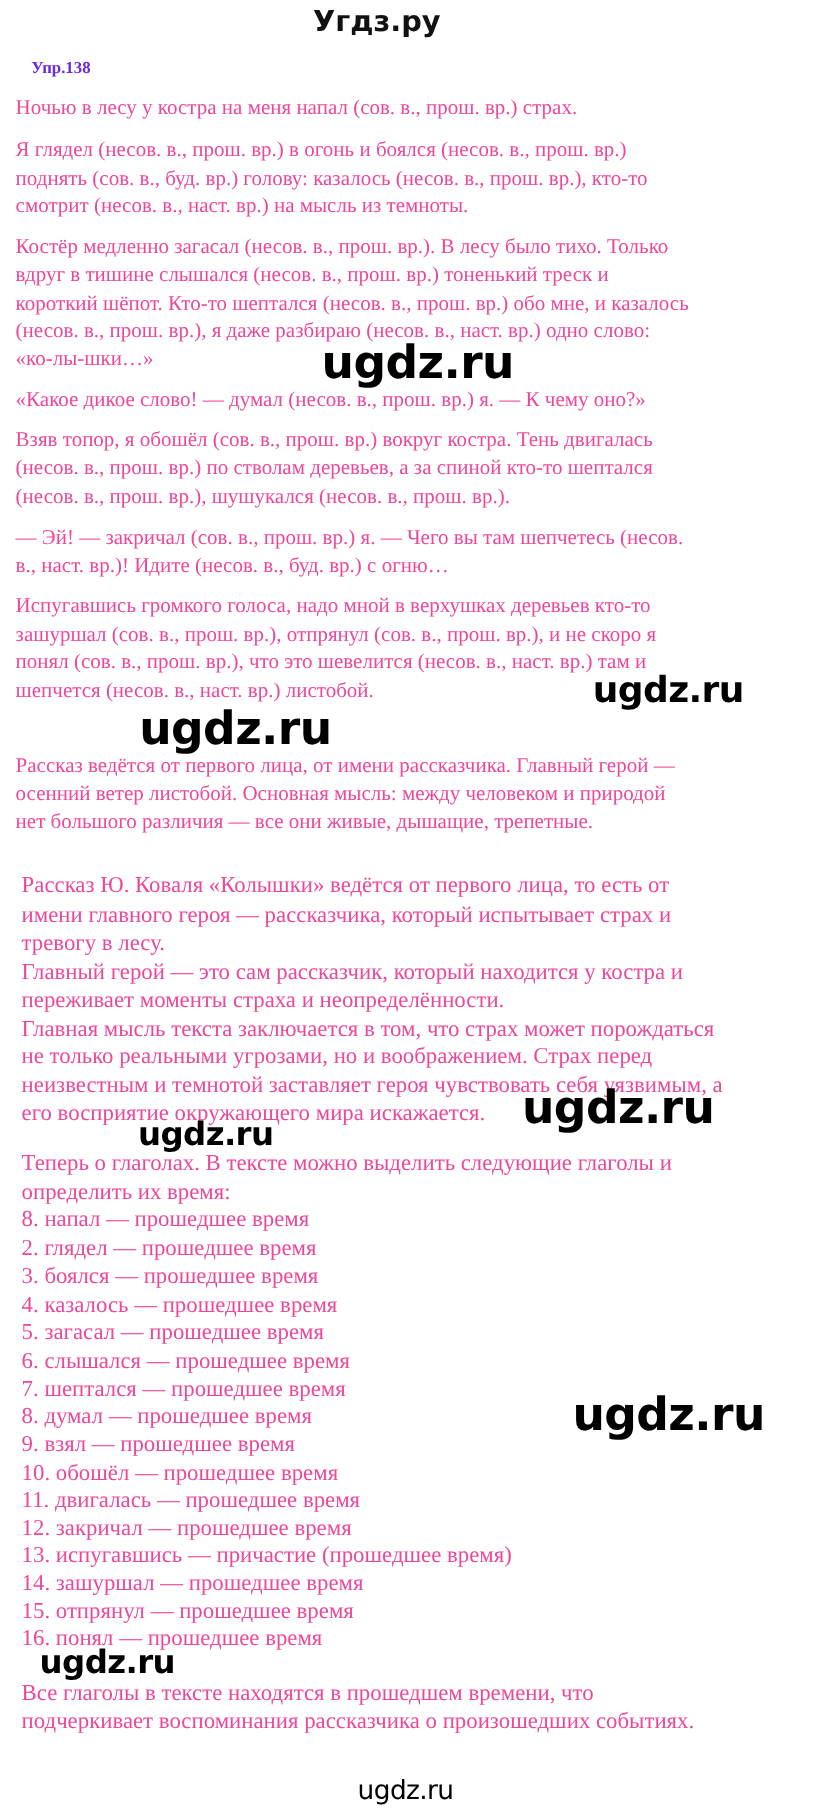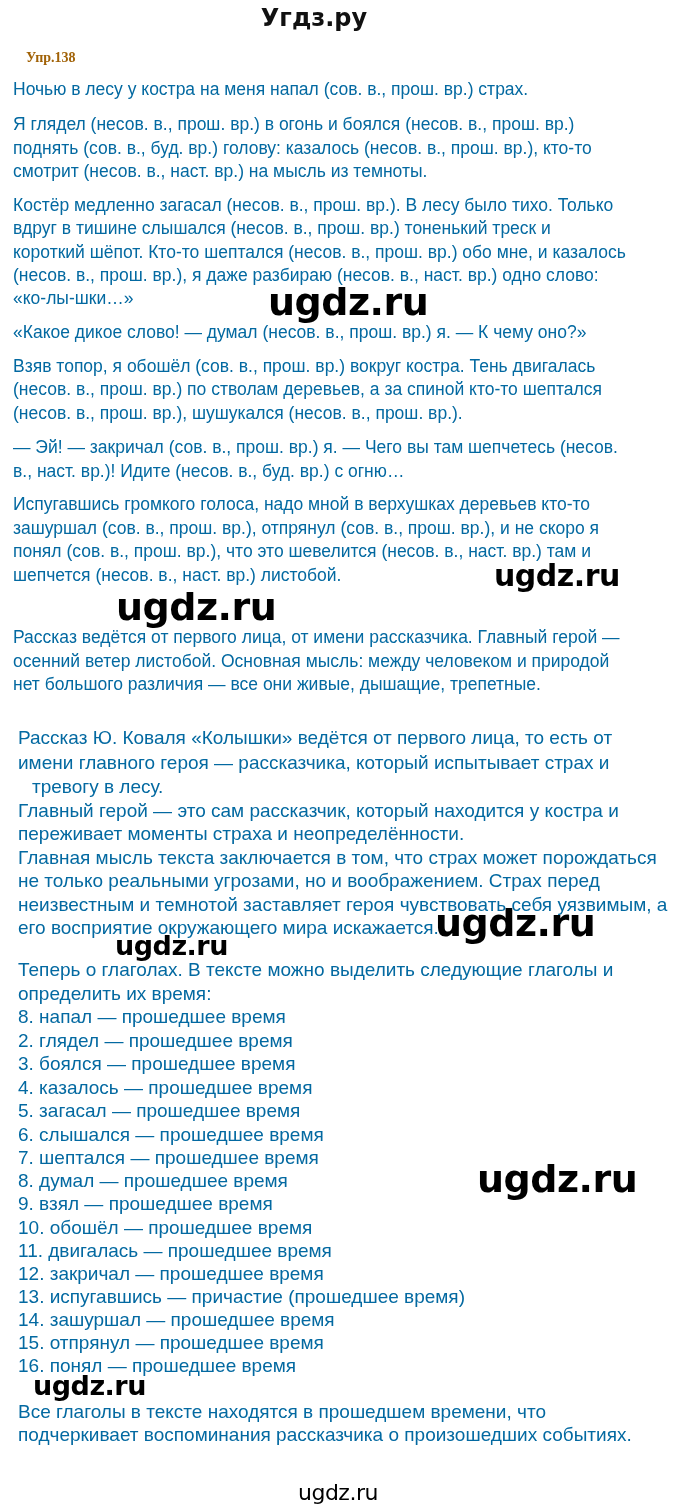--- a/index.html
+++ b/index.html
@@ -1,22 +1,22 @@
 <!DOCTYPE html>
 <html><head>
 <meta charset="utf-8">
 <style>
   html, body { margin: 0; padding: 0; background: #ffffff; }
   body { width: 680px; height: 1511px; position: relative; overflow: hidden; color: #1a1a1a; }
   .site-title { position: absolute; top: 4px; left: 0; width: 628px; text-align: center;
     font-family: "DejaVu Sans", sans-serif; font-weight: bold; font-size: 24px; color: #111; }
   .ex-title { position: absolute; top: 50px; left: 26px; font-family: "Liberation Serif", serif;
-    font-weight: bold; font-size: 14px; color: #a16207; }
-  .line { position: absolute; font-family: Liberation Sans, sans-serif; font-size: 17.5px;
-    white-space: nowrap; color: #0369a1; line-height: 22px; }
+    font-weight: bold; font-size: 14px; color: #6d28d9; }
+  .line { position: absolute; font-family: Liberation Serif, serif; font-size: 17.5px;
+    white-space: nowrap; color: #ec4899; line-height: 22px; }
   .line.b { font-size: 19px; }
   .wm { position: absolute; font-family: "DejaVu Sans", sans-serif; font-weight: bold;
     color: #000; letter-spacing: -0.5px; line-height: 1; }
   .wm.big { font-size: 38px; }
   .wm.mid { font-size: 30px; }
   .wm.small { font-size: 27px; }
   .wm.foot { font-size: 22px; font-weight: normal; }
 </style>
 </head>
 <body>
@@ -43,21 +43,21 @@
 <div class="line" style="top:517px;left:13px">зашуршал (сов. в., прош. вр.), отпрянул (сов. в., прош. вр.), и не скоро я</div>
 <div class="line" style="top:540px;left:13px">понял (сов. в., прош. вр.), что это шевелится (несов. в., наст. вр.) там и</div>
 <div class="line" style="top:564px;left:13px">шепчется (несов. в., наст. вр.) листобой.</div>
 
 <div class="line" style="top:626px;left:13px">Рассказ ведётся от первого лица, от имени рассказчика. Главный герой —</div>
 <div class="line" style="top:650px;left:13px">осенний ветер листобой. Основная мысль: между человеком и природой</div>
 <div class="line" style="top:673px;left:13px">нет большого различия — все они живые, дышащие, трепетные.</div>
 
 <div class="line b" style="top:727px;left:18px">Рассказ Ю. Коваля «Колышки» ведётся от первого лица, то есть от</div>
 <div class="line b" style="top:752px;left:18px">имени главного героя — рассказчика, который испытывает страх и</div>
-<div class="line b" style="top:776px;left:32px">тревогу в лесу.</div>
+<div class="line b" style="top:776px;left:18px">тревогу в лесу.</div>
 <div class="line b" style="top:800px;left:18px">Главный герой — это сам рассказчик, который находится у костра и</div>
 <div class="line b" style="top:823px;left:18px">переживает моменты страха и неопределённости.</div>
 <div class="line b" style="top:847px;left:18px">Главная мысль текста заключается в том, что страх может порождаться</div>
 <div class="line b" style="top:870px;left:18px">не только реальными угрозами, но и воображением. Страх перед</div>
 <div class="line b" style="top:894px;left:18px">неизвестным и темнотой заставляет героя чувствовать себя уязвимым, а</div>
 <div class="line b" style="top:917px;left:18px">его восприятие окружающего мира искажается.</div>
 <div class="line b" style="top:959px;left:18px">Теперь о глаголах. В тексте можно выделить следующие глаголы и</div>
 <div class="line b" style="top:983px;left:18px">определить их время:</div>
 
 <div class="line b" style="top:1006px;left:18px">8. напал — прошедшее время</div>

